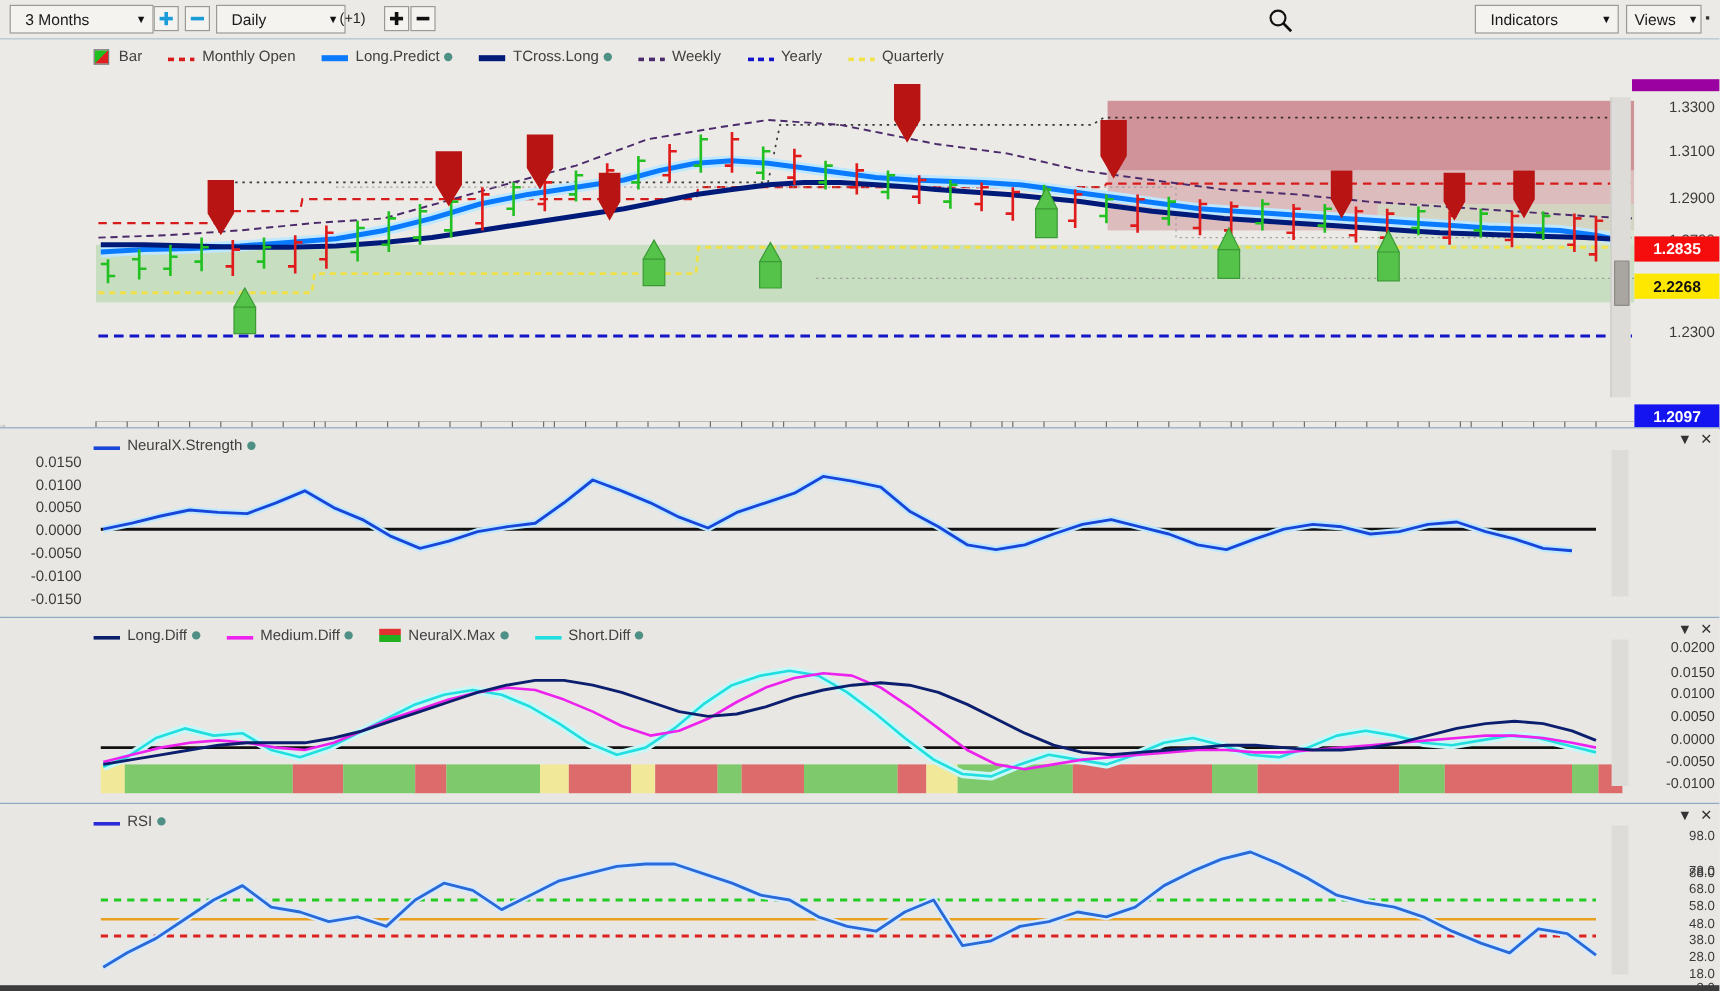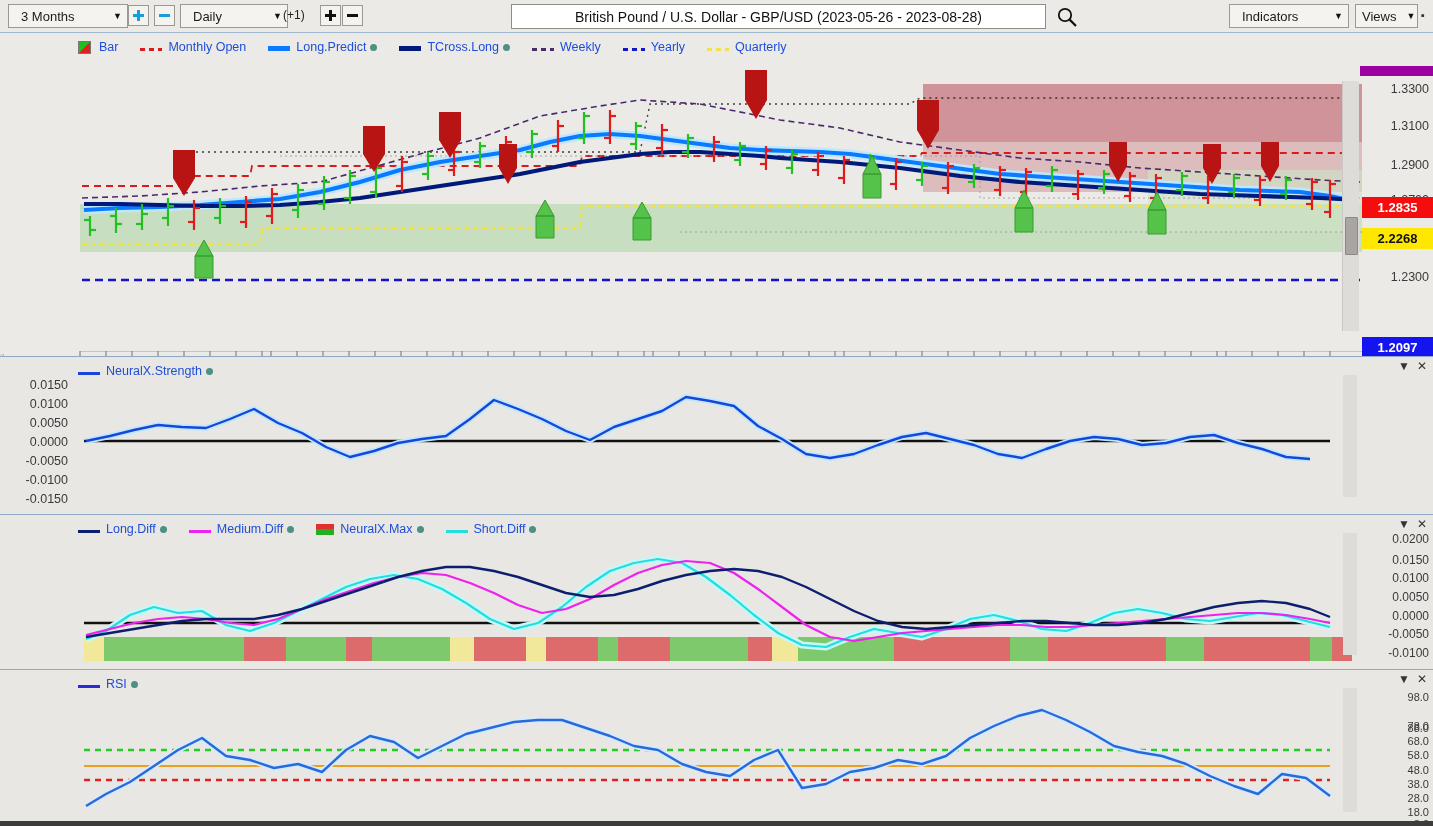--- a/index.html
+++ b/index.html
@@ -97,21 +97,21 @@
   #panel-rsi    { top: 669px; height: 192px; }
   #bottom-strip {
     position: absolute; left:0; top: 821px;
     width: 1433px; height: 5px; background: #3c3c3c;
   }
 
   
   .legend {
     position: absolute; top: 5px; left: 78px;
     display: flex; align-items: center;
-    height: 18px; font-size: 12.5px; color: #1d4ed8;
+    height: 18px; font-size: 12.5px; color: #404040;
     white-space: nowrap;
   }
   .leg-item { display: flex; align-items: center; margin-right: 22px; cursor: pointer; }
   .leg-swatch { width: 22px; height: 10px; margin-right: 6px; position: relative; }
   .leg-dot {
     width: 7px; height: 7px; border-radius: 50%;
     background: #4e8f86; margin-left: 4px; display:inline-block;
   }
   .sw-line { height: 3px; width: 22px; margin-top: 4px; }
   .sw-thick { height: 5px; width: 22px; margin-top: 3px; }
@@ -244,23 +244,20 @@
         <rect x="4" y="0" width="3" height="11" fill="#111"></rect>
         <rect x="0" y="4" width="11" height="3" fill="#111"></rect>
       </svg>
     </div>
     <div class="sqbtn dark" id="minus-bars">
       <svg width="11" height="11" viewBox="0 0 11 11">
         <rect x="0" y="4" width="11" height="3" fill="#111"></rect>
       </svg>
     </div>
 
-    <div id="symbol-box">
-      <span>British Pound / U.S. Dollar - GBP/USD (2023-05-26 - 2023-08-28)</span>
-    </div>
 
     <div id="search-icon-btn">
       <svg width="22" height="22" viewBox="0 0 22 22">
         <circle cx="9" cy="9" r="6.2" fill="none" stroke="#111" stroke-width="1.8"></circle>
         <line x1="13.4" y1="13.4" x2="20" y2="20" stroke="#111" stroke-width="2.2"></line>
       </svg>
     </div>
 
     <div class="combo" id="indicators-combo" style="top:4px;">
       <span>Indicators</span>

